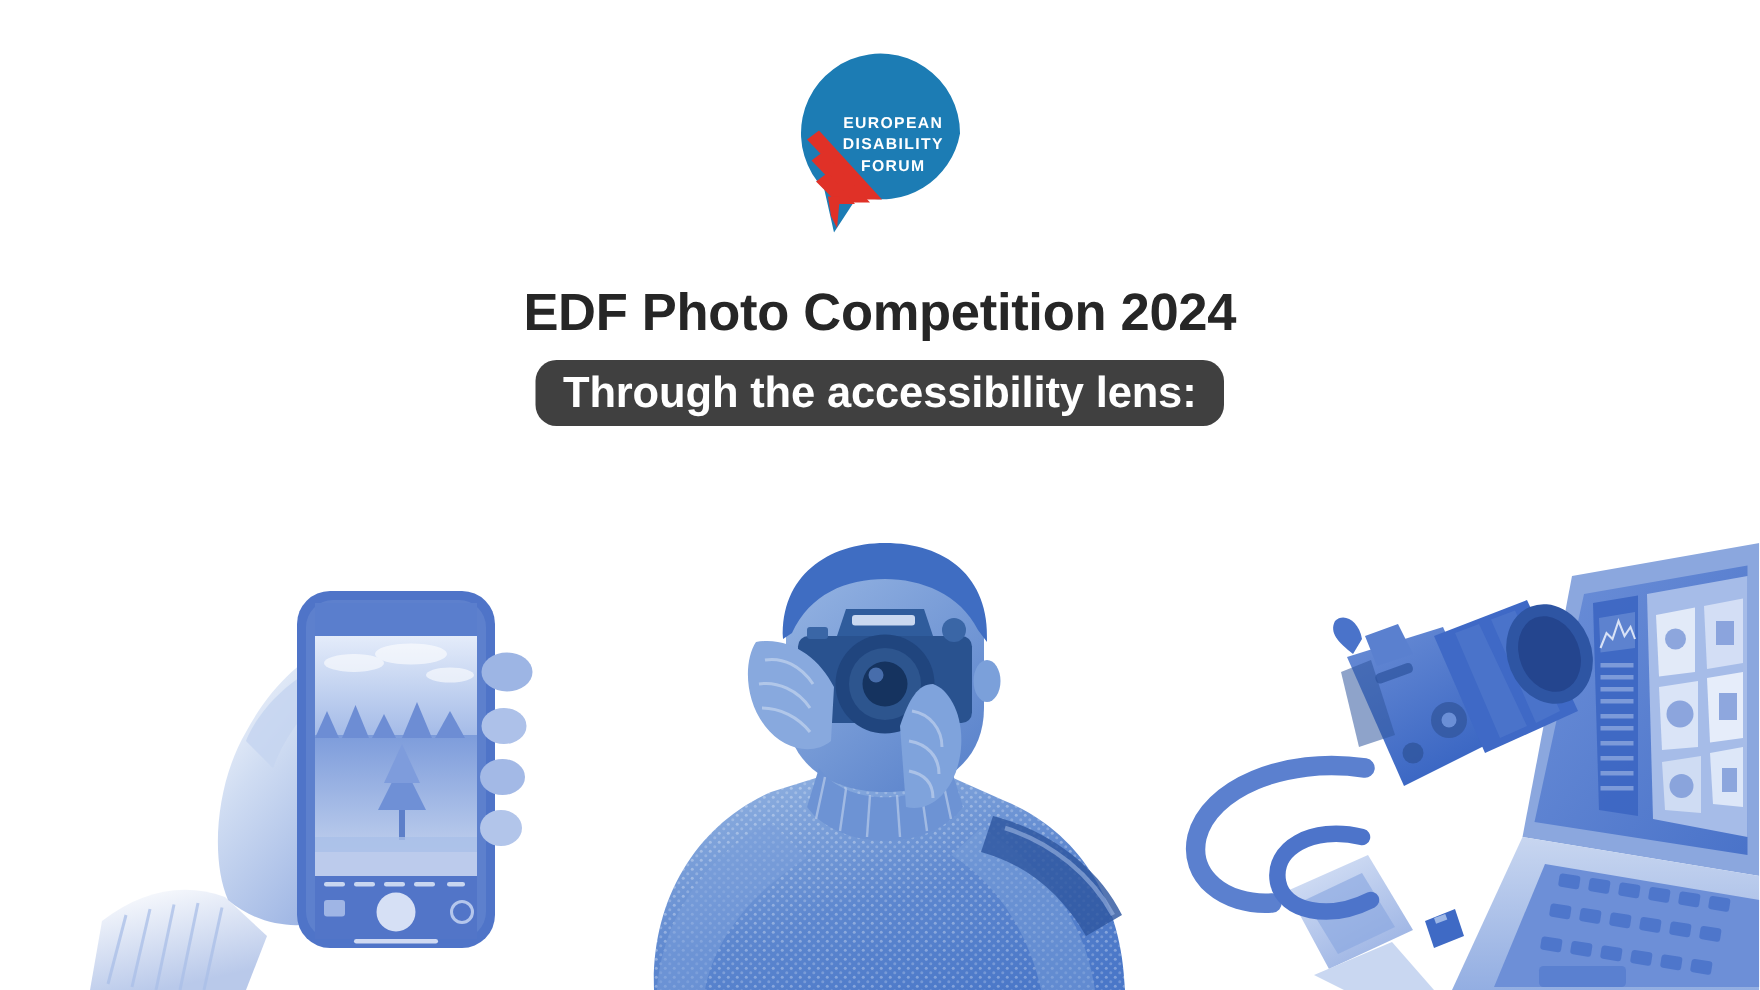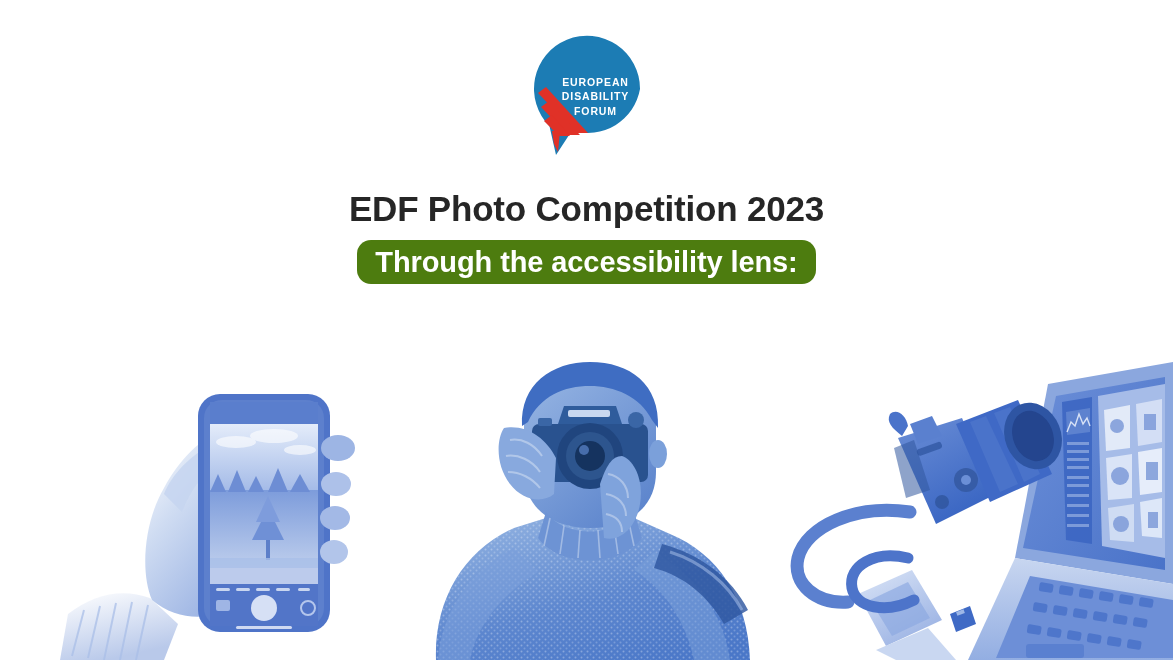--- a/index.html
+++ b/index.html
@@ -71,21 +71,21 @@
     position: absolute;
     left: 0;
     right: 0;
     top: 240px;
     text-align: center;
     line-height: 1.52;
   }
   .subtitle {
     display: inline;
     color: #ffffff;
-    background: #4d7c0f;
+    background: #404040;
     font-size: 29px;
     font-weight: 700;
     letter-spacing: -0.1px;
     padding: 6px 18px;
     border-radius: 14px;
     -webkit-box-decoration-break: clone;
     box-decoration-break: clone;
   }
 
   
@@ -125,21 +125,21 @@
         </g>
       </svg>
       <div class="logo-text">
         <div>EUROPEAN</div>
         <div>DISABILITY</div>
         <div>FORUM</div>
       </div>
     </div>
   </div>
 
-  <h1 class="title">EDF Photo Competition 2023</h1>
+  <h1 class="title">EDF Photo Competition 2024</h1>
 
   <div class="subtitle-wrap">
     <span class="subtitle"><span>Through the accessibility lens:</span><br></span>
   </div>
 
   <div class="photos">
 
     <div class="photo ph-phone">
       <svg width="330" height="298" viewBox="0 0 330 298" aria-hidden="true">
         <defs>

